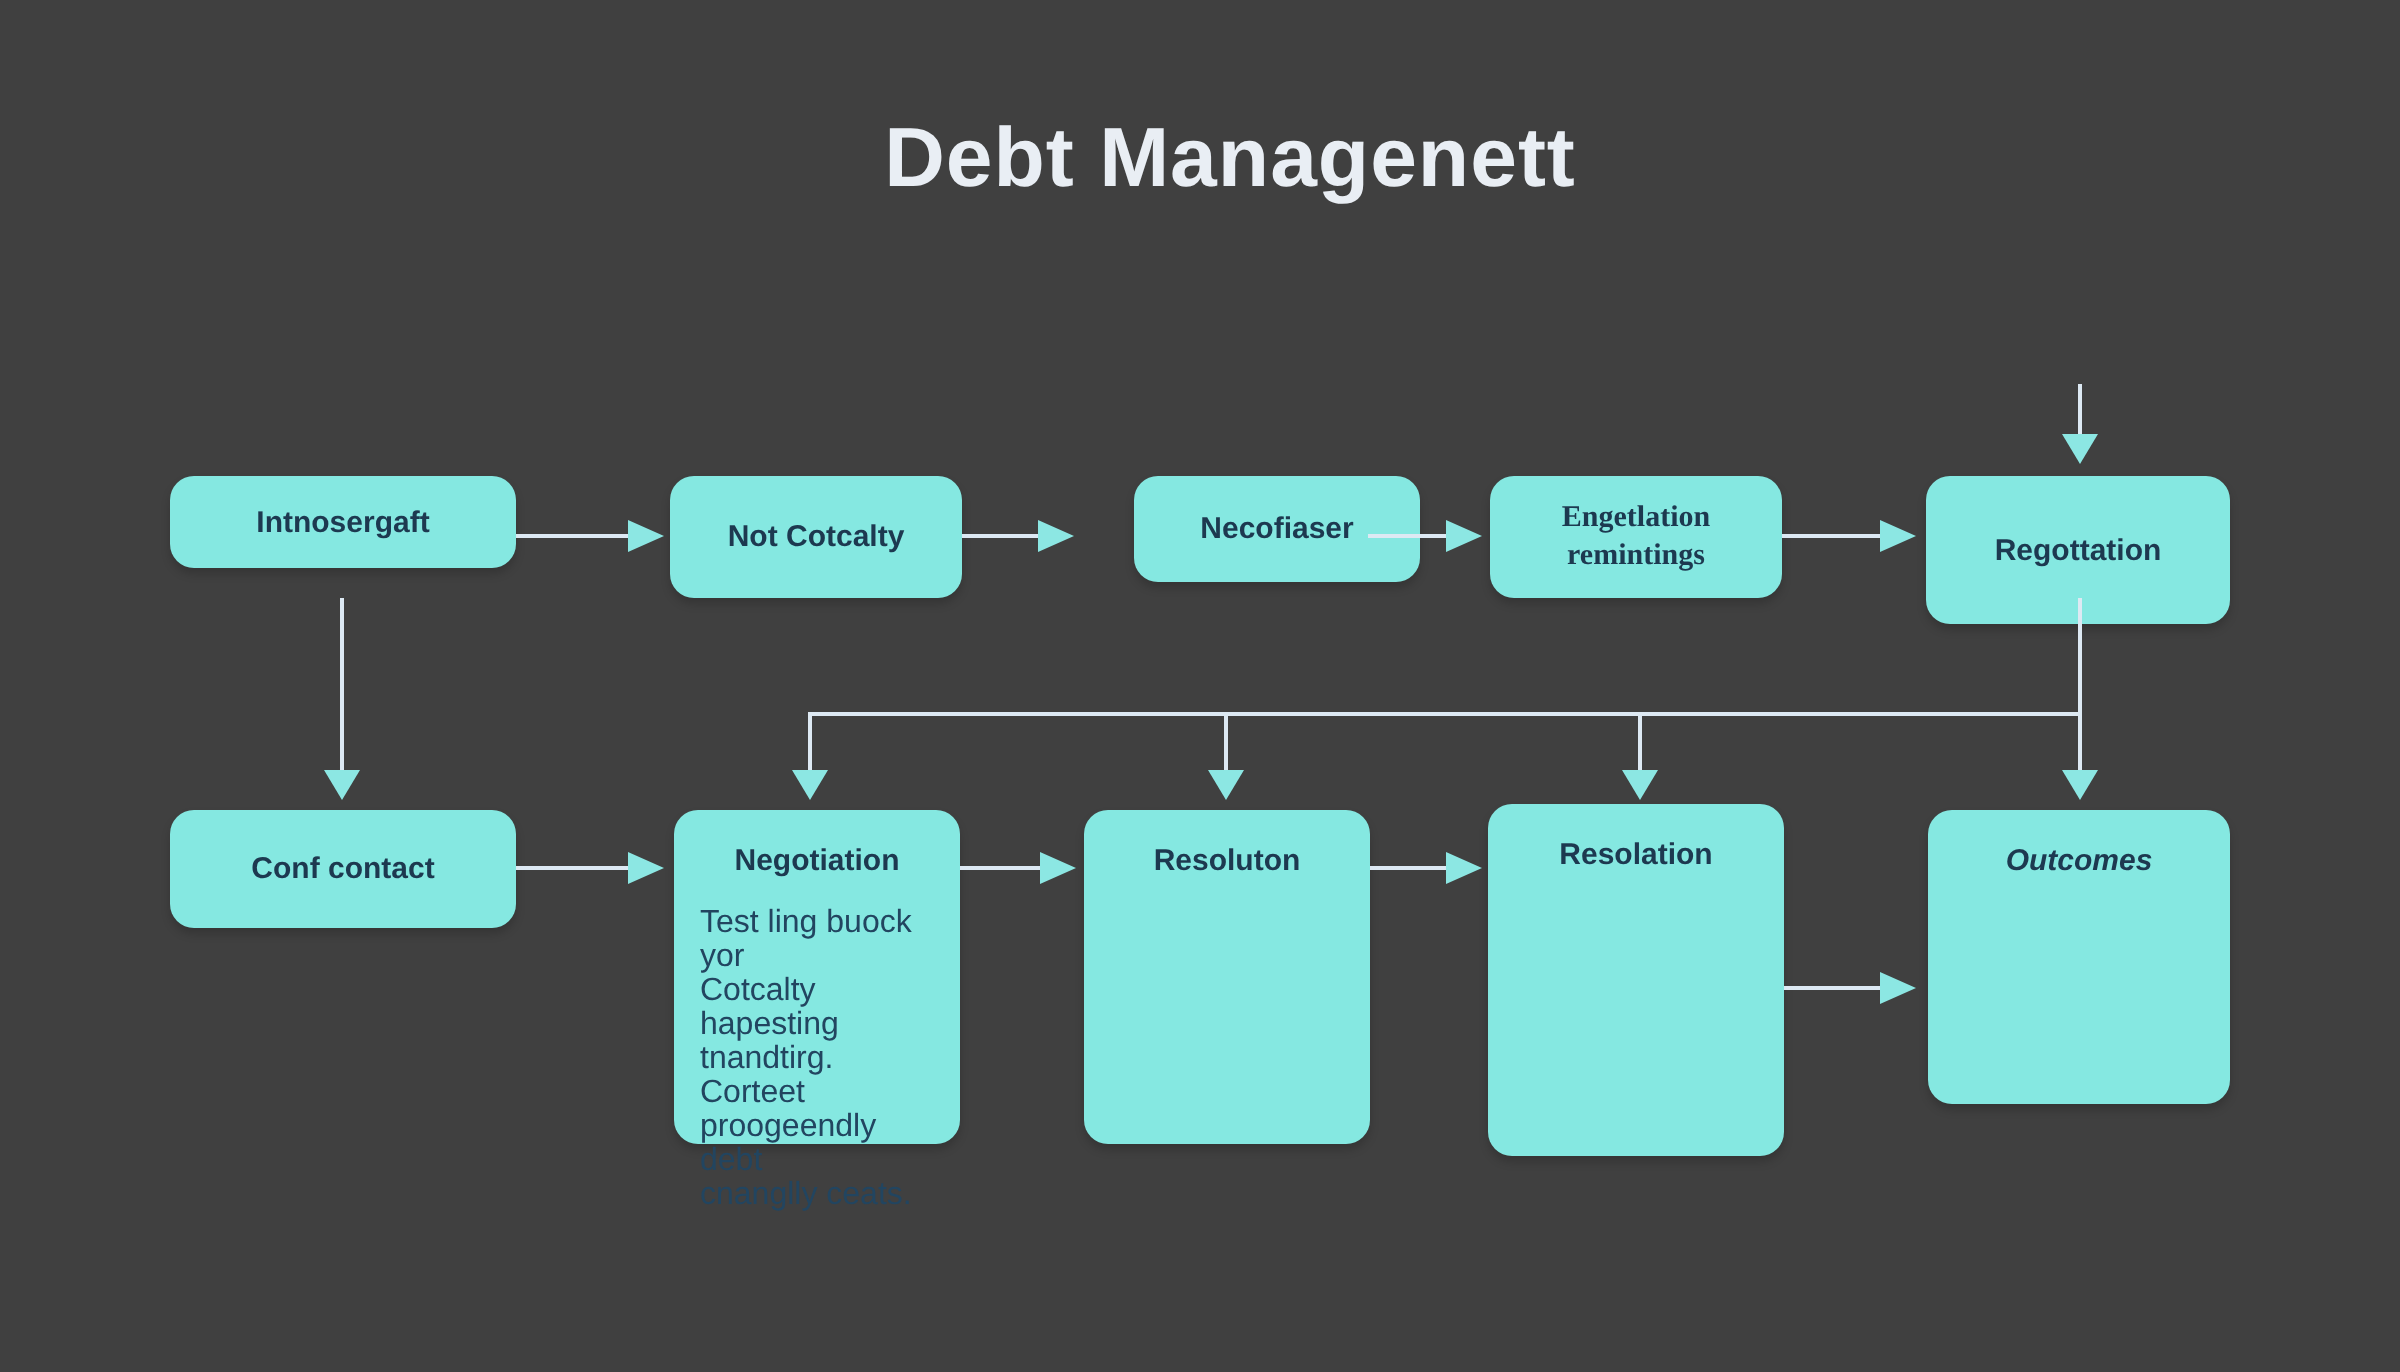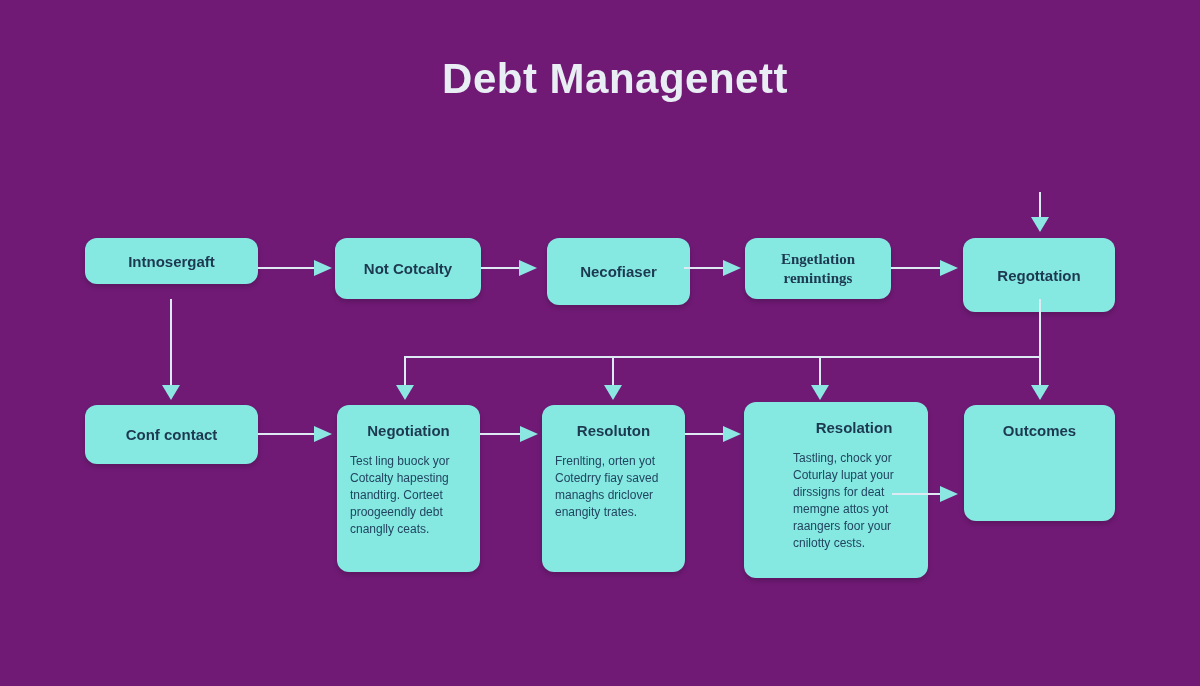--- a/index.html
+++ b/index.html
@@ -1,21 +1,21 @@
 <!DOCTYPE html>
 <html><head>
 <meta charset="utf-8">
 <style>
   html, body { margin: 0; padding: 0; }
   body { font-family: "Liberation Sans", sans-serif; }
   .canvas {
     position: relative;
     width: 1200px;
     height: 686px;
-    background: #701a75;
+    background: #404040;
     overflow: hidden;
   }
   .title {
     position: absolute;
     top: 55px;
     left: 15px;
     width: 1200px;
     text-align: center;
     font-size: 42px;
     font-weight: 700;
@@ -42,21 +42,21 @@
   .detail {
     flex-direction: column;
     align-items: stretch;
     justify-content: flex-start;
   }
   .detail .label {
     margin-top: 16px;
     margin-bottom: 13px;
   }
   .detail .body {
-    font-size: 12px;
+    font-size: 16px;
     font-weight: 400;
     color: #224560;
     text-align: left;
     line-height: 17px;
     padding: 0 13px;
     white-space: pre-line;
   }
   .line-h { position: absolute; height: 2px; background: #dde9f3; }
   .line-v { position: absolute; width: 2px; background: #dde9f3; }
   .head-right {
@@ -78,21 +78,21 @@
 <div class="canvas">
 
   <div class="title">Debt Managenett</div>
 
   <div class="box" style="left:85px; top:238px; width:173px; height:46px;">
     <div class="label">Intnosergaft</div>
   </div>
   <div class="box" style="left:335px; top:238px; width:146px; height:61px;">
     <div class="label">Not Cotcalty</div>
   </div>
-  <div class="box" style="left:547px; top:238px; width:143px; height:67px;">
+  <div class="box" style="left:567px; top:238px; width:143px; height:53px;">
     <div class="label">Necofiaser</div>
   </div>
   <div class="box" style="left:745px; top:238px; width:146px; height:61px;font-family:Liberation Serif, serif;">
     <div class="label">Engetlation remintings</div>
   </div>
   <div class="box" style="left:963px; top:238px; width:152px; height:74px;">
     <div class="label">Regottation</div>
   </div>
 
   <div class="line-h" style="left:258px; top:267px; width:56px;"></div>
@@ -136,37 +136,27 @@
     <div class="label">Negotiation</div>
     <div class="body">Test ling buock yor
 Cotcalty hapesting
 tnandtirg. Corteet
 proogeendly debt
 cnanglly ceats.</div>
   </div>
 
   <div class="box detail" style="left:542px; top:405px; width:143px; height:167px;">
     <div class="label">Resoluton</div>
-    <div class="body">Frenlting, orten yot
-Cotedrry fiay saved
-managhs driclover
-enangity trates.</div>
   </div>
 
-  <div class="box detail" style="left:744px; top:402px; width:148px; height:176px;padding-left:36px;">
+  <div class="box detail" style="left:744px; top:402px; width:148px; height:176px;">
     <div class="label">Resolation</div>
-    <div class="body">Tastling, chock yor
-Coturlay lupat your
-dirssigns for deat
-memgne attos yot
-raangers foor your
-cnilotty cests.</div>
   </div>
 
-  <div class="box detail" style="left:964px; top:405px; width:151px; height:116px;">
+  <div class="box detail" style="left:964px; top:405px; width:151px; height:147px;font-style:italic;">
     <div class="label">Outcomes</div>
   </div>
 
   <div class="line-h" style="left:258px; top:433px; width:56px;"></div>
   <div class="head-right" style="left:314px; top:426px;"></div>
 
   <div class="line-h" style="left:480px; top:433px; width:40px;"></div>
   <div class="head-right" style="left:520px; top:426px;"></div>
 
   <div class="line-h" style="left:685px; top:433px; width:38px;"></div>

